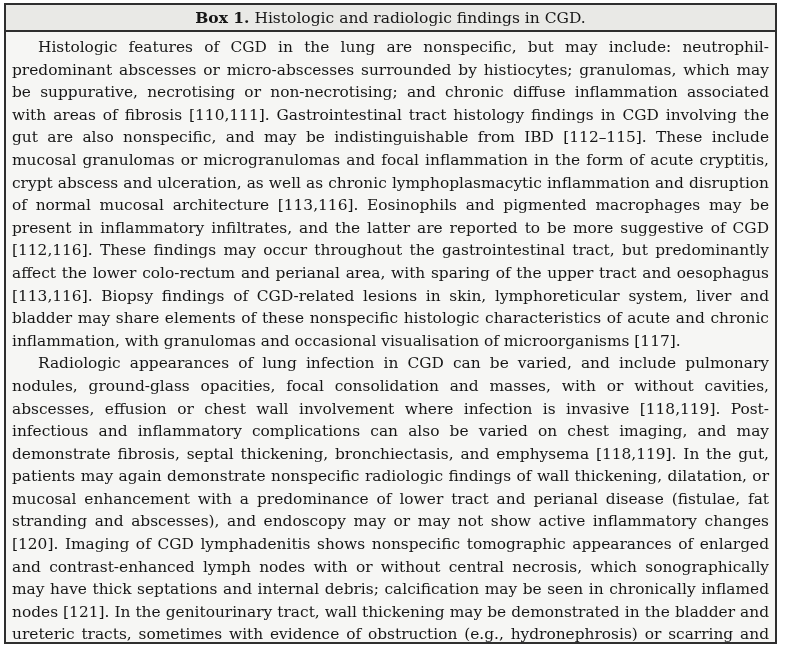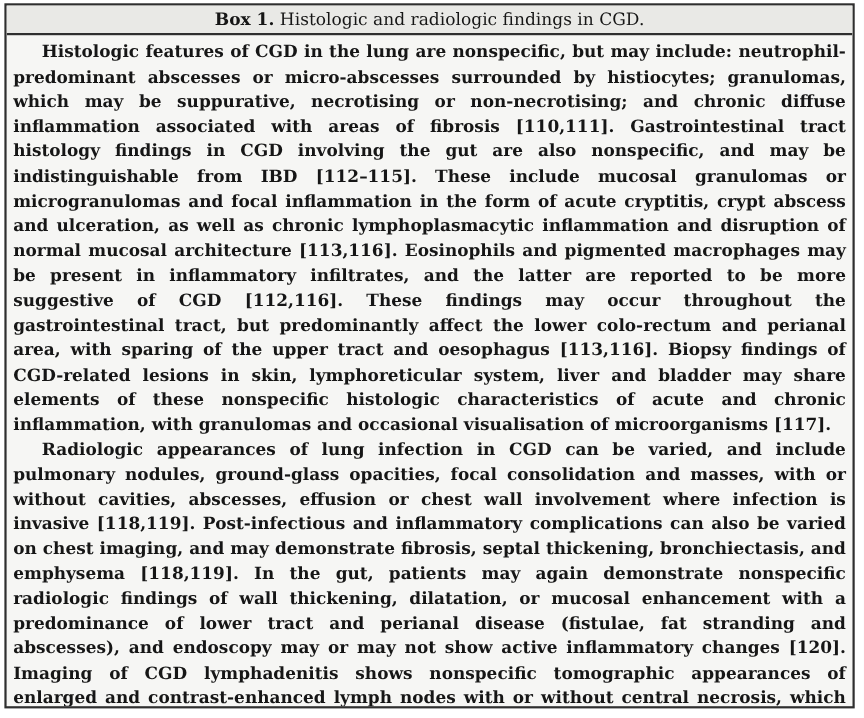--- a/index.html
+++ b/index.html
@@ -49,21 +49,20 @@
     padding: 4px 6px 4px 6px;
     font-size: 15.4px;
     line-height: 22.6px;
     text-align: justify;
     color: var(--text-color);
     overflow: hidden;
   }
   .para {
     margin: 0;
     text-indent: 26px;
-    font-weight: bold;
   }
 </style>
 </head>
 <body>
 
 <div class="page">
   <div class="box">
     <div class="box-header">
       <span class="bold">Box 1.</span><span> Histologic and radiologic findings in CGD.</span>
     </div>

